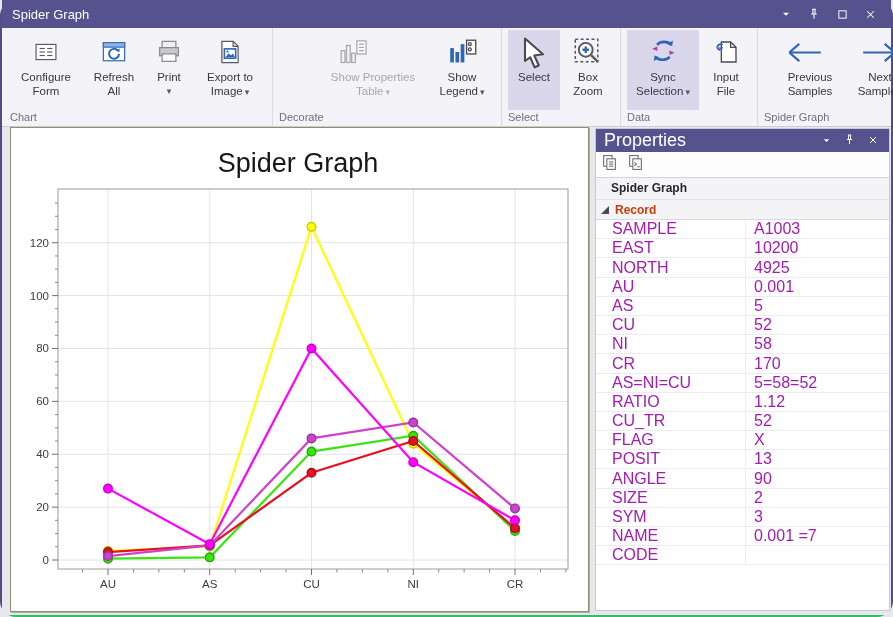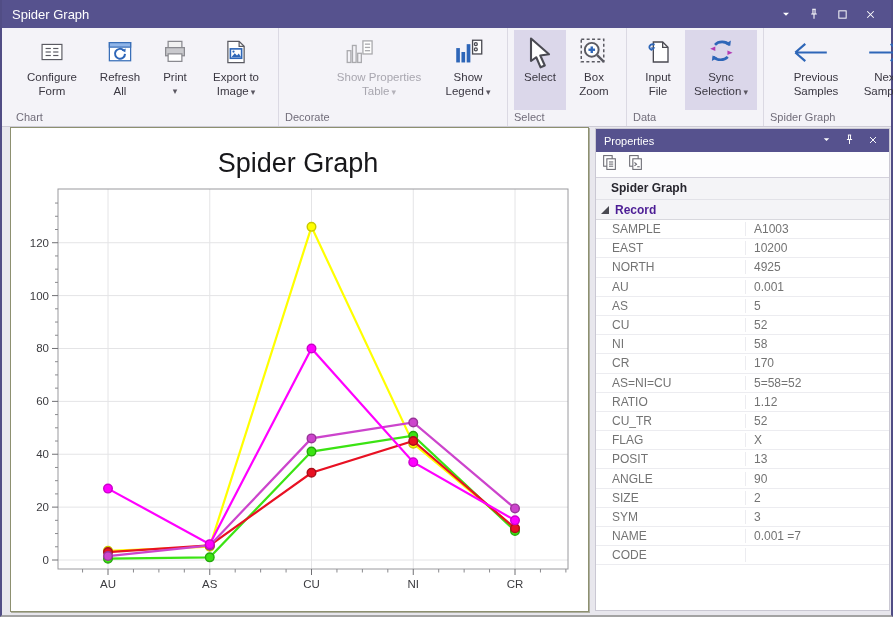--- a/index.html
+++ b/index.html
@@ -1,49 +1,49 @@
 <!DOCTYPE html>
 <html><head>
 <meta charset="utf-8">
 <style>
   html,body{margin:0;padding:0;}
   body{width:893px;height:617px;overflow:hidden;font-family:"Liberation Sans",sans-serif;background:#e8e7ed;}
-  .window{position:relative;width:889px;height:615px;border-left:2px solid #514d85;border-right:2px solid #514d85;border-bottom:2px solid #a3a3a3;}
+  .window{position:relative;width:889px;height:615px;border-left:2px solid #514d85;border-right:2px solid #514d85;border-bottom:2px solid #22c55e;border-radius:16px;}
   
   .titlebar{height:28px;background:#56528e;color:#fff;display:flex;align-items:center;font-size:13px;}
   .tb-title{padding-left:10px;}
   .tb-controls{margin-left:auto;display:flex;align-items:center;gap:15px;padding-right:14px;}
   .tb-controls span{display:inline-flex;align-items:center;justify-content:center;cursor:default;}
   
-  .ribbon{height:98px;background:#f4f3f8;border-bottom:1px solid #cdcbd6;display:flex;align-items:stretch;padding-left:8px;}
+  .ribbon{height:98px;background:#f4f3f8;border-bottom:1px solid #cdcbd6;display:flex;align-items:stretch;padding-left:2px;}
   .rgroup{display:flex;flex-direction:column;border-right:1px solid #dbd9e3;}
   .ritems{display:flex;align-items:stretch;padding:2px 5px 0 5px;flex:1;}
   .rlabel{text-align:left;font-size:11px;color:#716d7a;padding:1px 6px 3px 6px;}
   .rbtn{display:flex;flex-direction:column;align-items:center;padding:3px 5px 1px 5px;margin:0 1px;border-radius:0;}
   .rbtn.active{background:#dbd7ea;}
   .ricon{height:38px;display:flex;align-items:center;justify-content:center;}
   .rtext{font-size:11.5px;line-height:1.2;text-align:center;color:#3a3741;white-space:normal;}
   .rbtn.disabled .rtext{color:#a8a6af;}
   .caret{font-size:9px;color:#5a5761;margin-left:2px;}
   .rbtn.disabled .caret{color:#b4b2ba;}
   .caret-below{font-size:9px;color:#5a5761;line-height:1;margin-top:2px;}
   
   .main{position:relative;height:488px;background:#e8e7ed;}
   .chart-box{position:absolute;left:8px;top:0;width:577px;height:483px;background:#fff;border:1px solid #8d9070;box-shadow:1px 1px 0 rgba(125,129,99,.55);}
   .chart-box svg{display:block;}
   
   .props{position:absolute;left:593px;top:1px;width:293px;height:481px;background:#fff;border:1px solid #cac8d3;display:flex;flex-direction:column;}
-  .props-header{height:23px;background:#56528e;color:#fff;display:flex;align-items:center;padding:0 8px;font-size:11px;flex:0 0 auto;}
+  .props-header{height:23px;background:#56528e;color:#fff;display:flex;align-items:center;padding:0 8px;font-size:18px;flex:0 0 auto;}
   .ph-controls{margin-left:auto;display:flex;align-items:center;gap:11px;padding-right:2px;}
   .props-toolbar{height:25px;border-bottom:1px solid #d4d2dc;display:flex;align-items:center;gap:9px;padding:0 5px;background:#fdfdfe;flex:0 0 auto;}
   .props-subtitle{height:21px;line-height:21px;font-weight:bold;font-size:12px;padding-left:15px;background:#f4f4f7;border-bottom:1px solid #e2e2e8;color:#27262e;flex:0 0 auto;}
-  .props-record{height:19px;display:flex;align-items:center;gap:6px;padding-left:5px;font-weight:bold;font-size:12px;background:#f4f4f7;border-bottom:1px solid #d8d8de;color:#4c1d95;flex:0 0 auto;}
+  .props-record{height:19px;display:flex;align-items:center;gap:6px;padding-left:5px;font-weight:bold;font-size:12px;background:#f4f4f7;border-bottom:1px solid #d8d8de;color:#c2410c;flex:0 0 auto;}
   .expander{width:0;height:0;border-bottom:8px solid #4a4a52;border-left:8px solid transparent;}
   .props-rows{flex:1;background:#fff;overflow:hidden;}
-  .prow{display:flex;height:18.2px;border-bottom:1px solid #ececf0;font-size:12px;color:#737373;align-items:center;}
+  .prow{display:flex;height:18.2px;border-bottom:1px solid #ececf0;font-size:16px;color:#a21caf;align-items:flex-end;}
   .prow-h{width:7px;background:#ededf0;border-right:1px solid #e0e0e6;flex:0 0 auto;}
   .prow-name{width:133px;padding-left:8px;display:flex;align-items:center;border-right:1px solid #ececf0;flex:0 0 auto;}
   .prow-value{flex:1;padding-left:8px;display:flex;align-items:center;}
 </style>
 </head>
 <body>
 
 <div class="window">
   <div class="titlebar">
     <span class="tb-title">Spider Graph</span>
@@ -177,43 +177,43 @@
                 <line x1="14.1" y1="14.1" x2="18.6" y2="18.6" stroke="#5a5a62" stroke-width="1.6"></line>
               </svg>
             </span>
             <div class="rtext" style="width: 42px;"><span>Box Zoom</span></div>
           </div>
         </div>
         <div class="rlabel">Select</div>
       </div>
       <div class="rgroup">
         <div class="ritems">
-          <div class="rbtn">
-            <span class="ricon">
-              <svg width="32" height="32" viewBox="0 0 24 24">
-                <path d="M8.5 4.5 h7 l4 4 v11 h-11 z" fill="#fff" stroke="#4a4a52"></path>
-                <path d="M15.5 4.5 v4 h4" fill="none" stroke="#4a4a52"></path>
-                <path d="M9.5 6.5 C5.5 5 4 9.5 7.5 10.5" fill="none" stroke="#2e66b8" stroke-width="1.4"></path>
-                <path d="M6.5 8.6 l1.8 2.4 1.6-2.5 z" fill="#2e66b8"></path>
-              </svg>
-            </span>
-            <div class="rtext" style="width: 40px;"><span>Input File</span></div>
-          </div>
           <div class="rbtn active">
             <span class="ricon">
               <svg width="36" height="36" viewBox="0 0 24 24">
                 <path d="M8 7.2 C10.3 4.6 15.2 4.6 17.6 7.2" fill="none" stroke="#2e66b8" stroke-width="1.7"></path>
                 <path d="M18.6 4.4 l-0.5 3.6 -3.3-1.4 z" fill="#2e66b8"></path>
                 <path d="M4.8 9.9 l3.4-1.5 0 3 z" fill="#b23ab2"></path>
                 <path d="M16.5 15.2 C14.2 17.8 9.3 17.8 6.9 15.2" fill="none" stroke="#2e66b8" stroke-width="1.7"></path>
                 <path d="M5.9 18 l0.5-3.6 3.3 1.4 z" fill="#2e66b8"></path>
                 <path d="M19.7 12.5 l-3.4 1.5 0-3 z" fill="#b23ab2"></path>
               </svg>
             </span>
             <div class="rtext" style="width: 62px;"><span>Sync Selection</span><span class="caret">▾</span></div>
+          </div>
+          <div class="rbtn">
+            <span class="ricon">
+              <svg width="32" height="32" viewBox="0 0 24 24">
+                <path d="M8.5 4.5 h7 l4 4 v11 h-11 z" fill="#fff" stroke="#4a4a52"></path>
+                <path d="M15.5 4.5 v4 h4" fill="none" stroke="#4a4a52"></path>
+                <path d="M9.5 6.5 C5.5 5 4 9.5 7.5 10.5" fill="none" stroke="#2e66b8" stroke-width="1.4"></path>
+                <path d="M6.5 8.6 l1.8 2.4 1.6-2.5 z" fill="#2e66b8"></path>
+              </svg>
+            </span>
+            <div class="rtext" style="width: 40px;"><span>Input File</span></div>
           </div>
         </div>
         <div class="rlabel">Data</div>
       </div>
       <div class="rgroup">
         <div class="ritems">
           <div class="rbtn">
             <span class="ricon">
               <svg width="42" height="27" viewBox="0 0 40 24">
                 <path d="M36 12 H6 M6 12 L15.5 3.8 M6 12 L15.5 20.2" fill="none" stroke="#2e66b8" stroke-width="2.1"></path>

